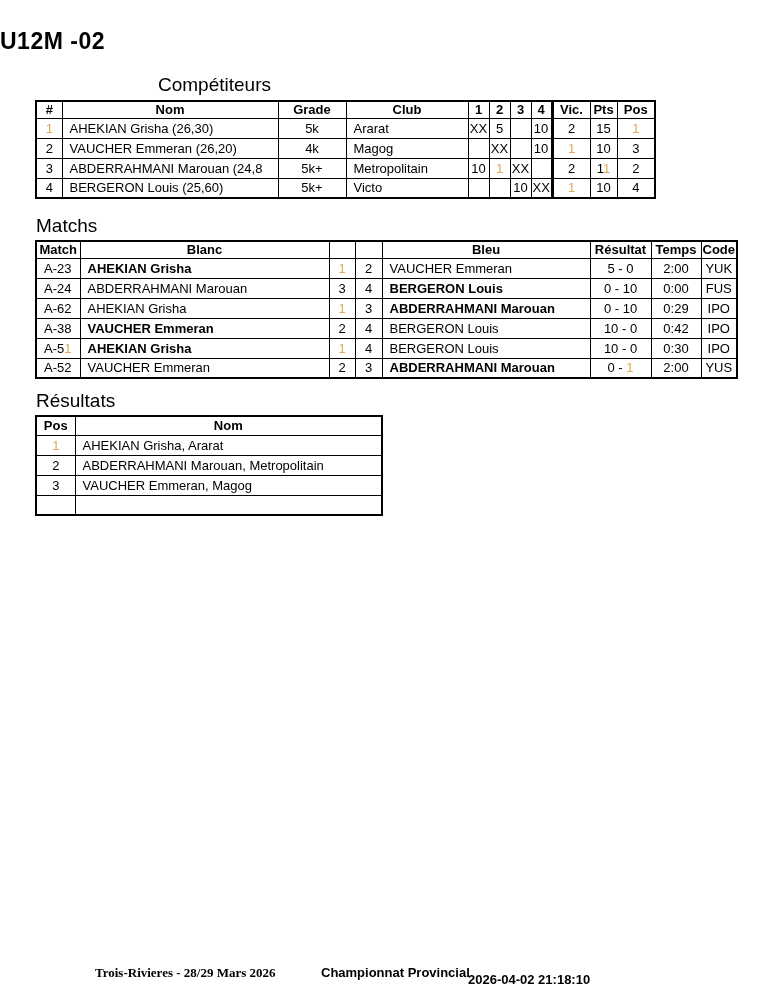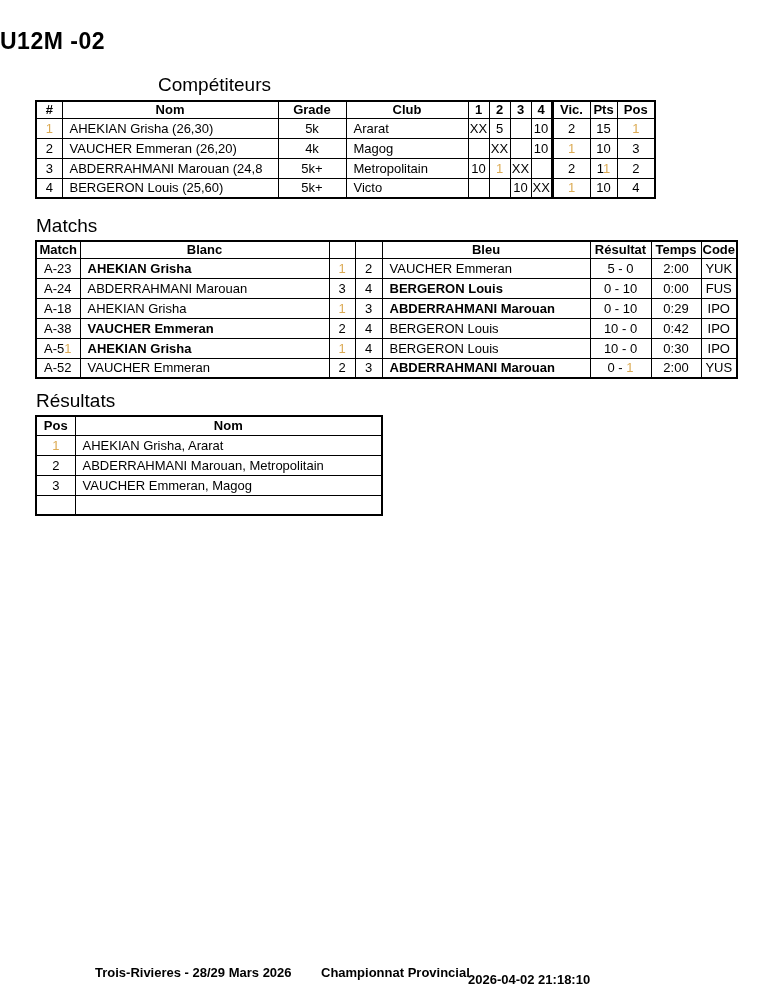--- a/index.html
+++ b/index.html
@@ -36,21 +36,21 @@
   #t-comp{left:35px;top:100px;}
   #t-comp thead tr{height:17px;}
   #t-comp tbody tr{height:20px;}
   #t-match{left:35px;top:240px;}
   #t-match thead tr{height:17px;}
   #t-match tbody tr{height:20px;padding-left:8px;}
   #t-res{left:35px;top:415px;}
   #t-res thead tr{height:19px;}
   #t-res tbody tr{height:20px;}
   .footer-text{top:965px;font-size:13px;font-weight:bold;}
-  #f1{left:95px;}
+  #f1{left:95px;font-family:Liberation Serif, serif;}
   #f2{left:321px;}
   #f3{left:468px;margin-top:7px;}
 </style>
 </head>
 <body style="--hl: #dcab55;">
 
 <div class="abs page-title">U12M -02</div>
 
 <div class="abs section-heading" id="h-comp">Compétiteurs</div>
 
@@ -179,21 +179,21 @@
         <td>A-24</td>
         <td>ABDERRAHMANI Marouan</td>
         <td class="c">3</td>
         <td class="c">4</td>
         <td class="b">BERGERON Louis</td>
         <td class="c">0 - 10</td>
         <td class="c">0:00</td>
         <td class="c">FUS</td>
       </tr>
       <tr>
-        <td>A-18</td>
+        <td>A-62</td>
         <td>AHEKIAN Grisha</td>
         <td class="c"><span class="hl">1</span></td>
         <td class="c">3</td>
         <td class="b">ABDERRAHMANI Marouan</td>
         <td class="c">0 - 10</td>
         <td class="c">0:29</td>
         <td class="c">IPO</td>
       </tr>
       <tr>
         <td>A-38</td>

